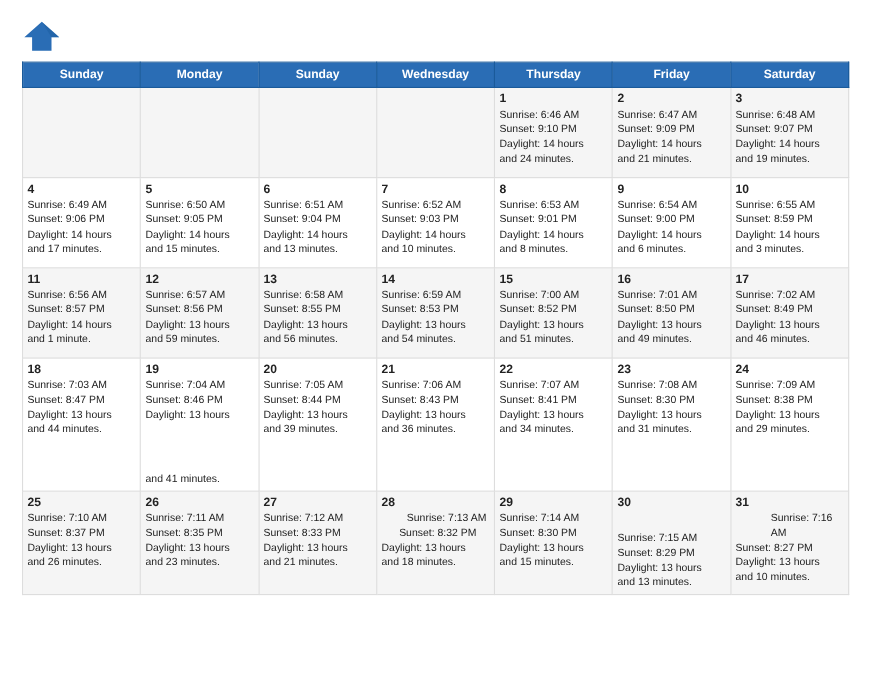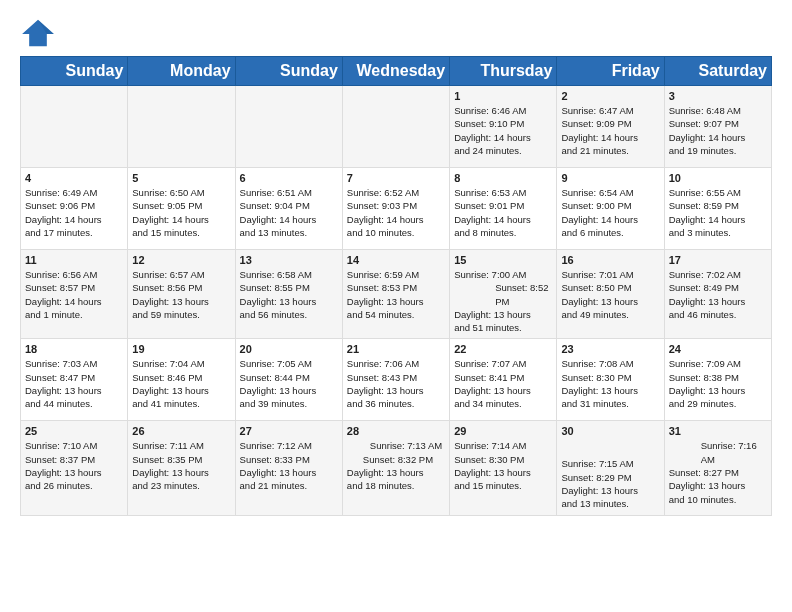--- a/index.html
+++ b/index.html
@@ -60,24 +60,24 @@
     table {
       width: 100%;
       border-collapse: collapse;
       table-layout: fixed;
     }
     thead tr {
       background-color: #2a6db5;
     }
     thead th {
       color: #fff;
-      font-size: 16px;
+      font-size: 11px;
       font-weight: bold;
       padding: 5px 4px;
-      text-align: right;
+      text-align: center;
       border: 1px solid #1a5a9a;
     }
     tbody tr {
       background: #fff;
     }
     tbody tr:nth-child(odd) {
       background: #f5f5f5;
     }
     tbody td {
       vertical-align: top;
@@ -237,21 +237,21 @@
           <td>
             <span class="day-num">14</span>
             <span style="display: block; line-height: 1.4;">Sunrise: 6:59 AM</span>
             <span style="display: block; line-height: 1.4;">Sunset: 8:53 PM</span>
             <span style="display: block; line-height: 1.4;">Daylight: 13 hours</span>
             <span style="display: block; line-height: 1.4;">and 54 minutes.</span>
           </td>
           <td>
             <span class="day-num">15</span>
             <span style="display: block; line-height: 1.4;">Sunrise: 7:00 AM</span>
-            <span style="display: block; line-height: 1.4; margin-left: 41px;">Sunset: 8:52 PM</span>
+            <span style="display: block; line-height: 1.4;">Sunset: 8:52 PM</span>
             <span style="display: block; line-height: 1.4;">Daylight: 13 hours</span>
             <span style="display: block; line-height: 1.4;">and 51 minutes.</span>
           </td>
           <td>
             <span class="day-num">16</span>
             <span style="display: block; line-height: 1.4;">Sunrise: 7:01 AM</span>
             <span style="display: block; line-height: 1.4;">Sunset: 8:50 PM</span>
             <span style="display: block; line-height: 1.4;">Daylight: 13 hours</span>
             <span style="display: block; line-height: 1.4;">and 49 minutes.</span>
           </td>
@@ -269,21 +269,21 @@
             <span style="display: block; line-height: 1.4;">Sunrise: 7:03 AM</span>
             <span style="display: block; line-height: 1.4;">Sunset: 8:47 PM</span>
             <span style="display: block; line-height: 1.4;">Daylight: 13 hours</span>
             <span style="display: block; line-height: 1.4;">and 44 minutes.</span>
           </td>
           <td>
             <span class="day-num">19</span>
             <span style="display: block; line-height: 1.4;">Sunrise: 7:04 AM</span>
             <span style="display: block; line-height: 1.4;">Sunset: 8:46 PM</span>
             <span style="display: block; line-height: 1.4;">Daylight: 13 hours</span>
-            <span style="display: block; line-height: 1.4;">and 41 minutes.</span>
+            <span style="display: block; line-height: 1.4; margin-top: 45px;">and 41 minutes.</span>
           </td>
           <td>
             <span class="day-num">20</span>
             <span style="display: block; line-height: 1.4;">Sunrise: 7:05 AM</span>
             <span style="display: block; line-height: 1.4;">Sunset: 8:44 PM</span>
             <span style="display: block; line-height: 1.4;">Daylight: 13 hours</span>
             <span style="display: block; line-height: 1.4;">and 39 minutes.</span>
           </td>
           <td>
             <span class="day-num">21</span>

